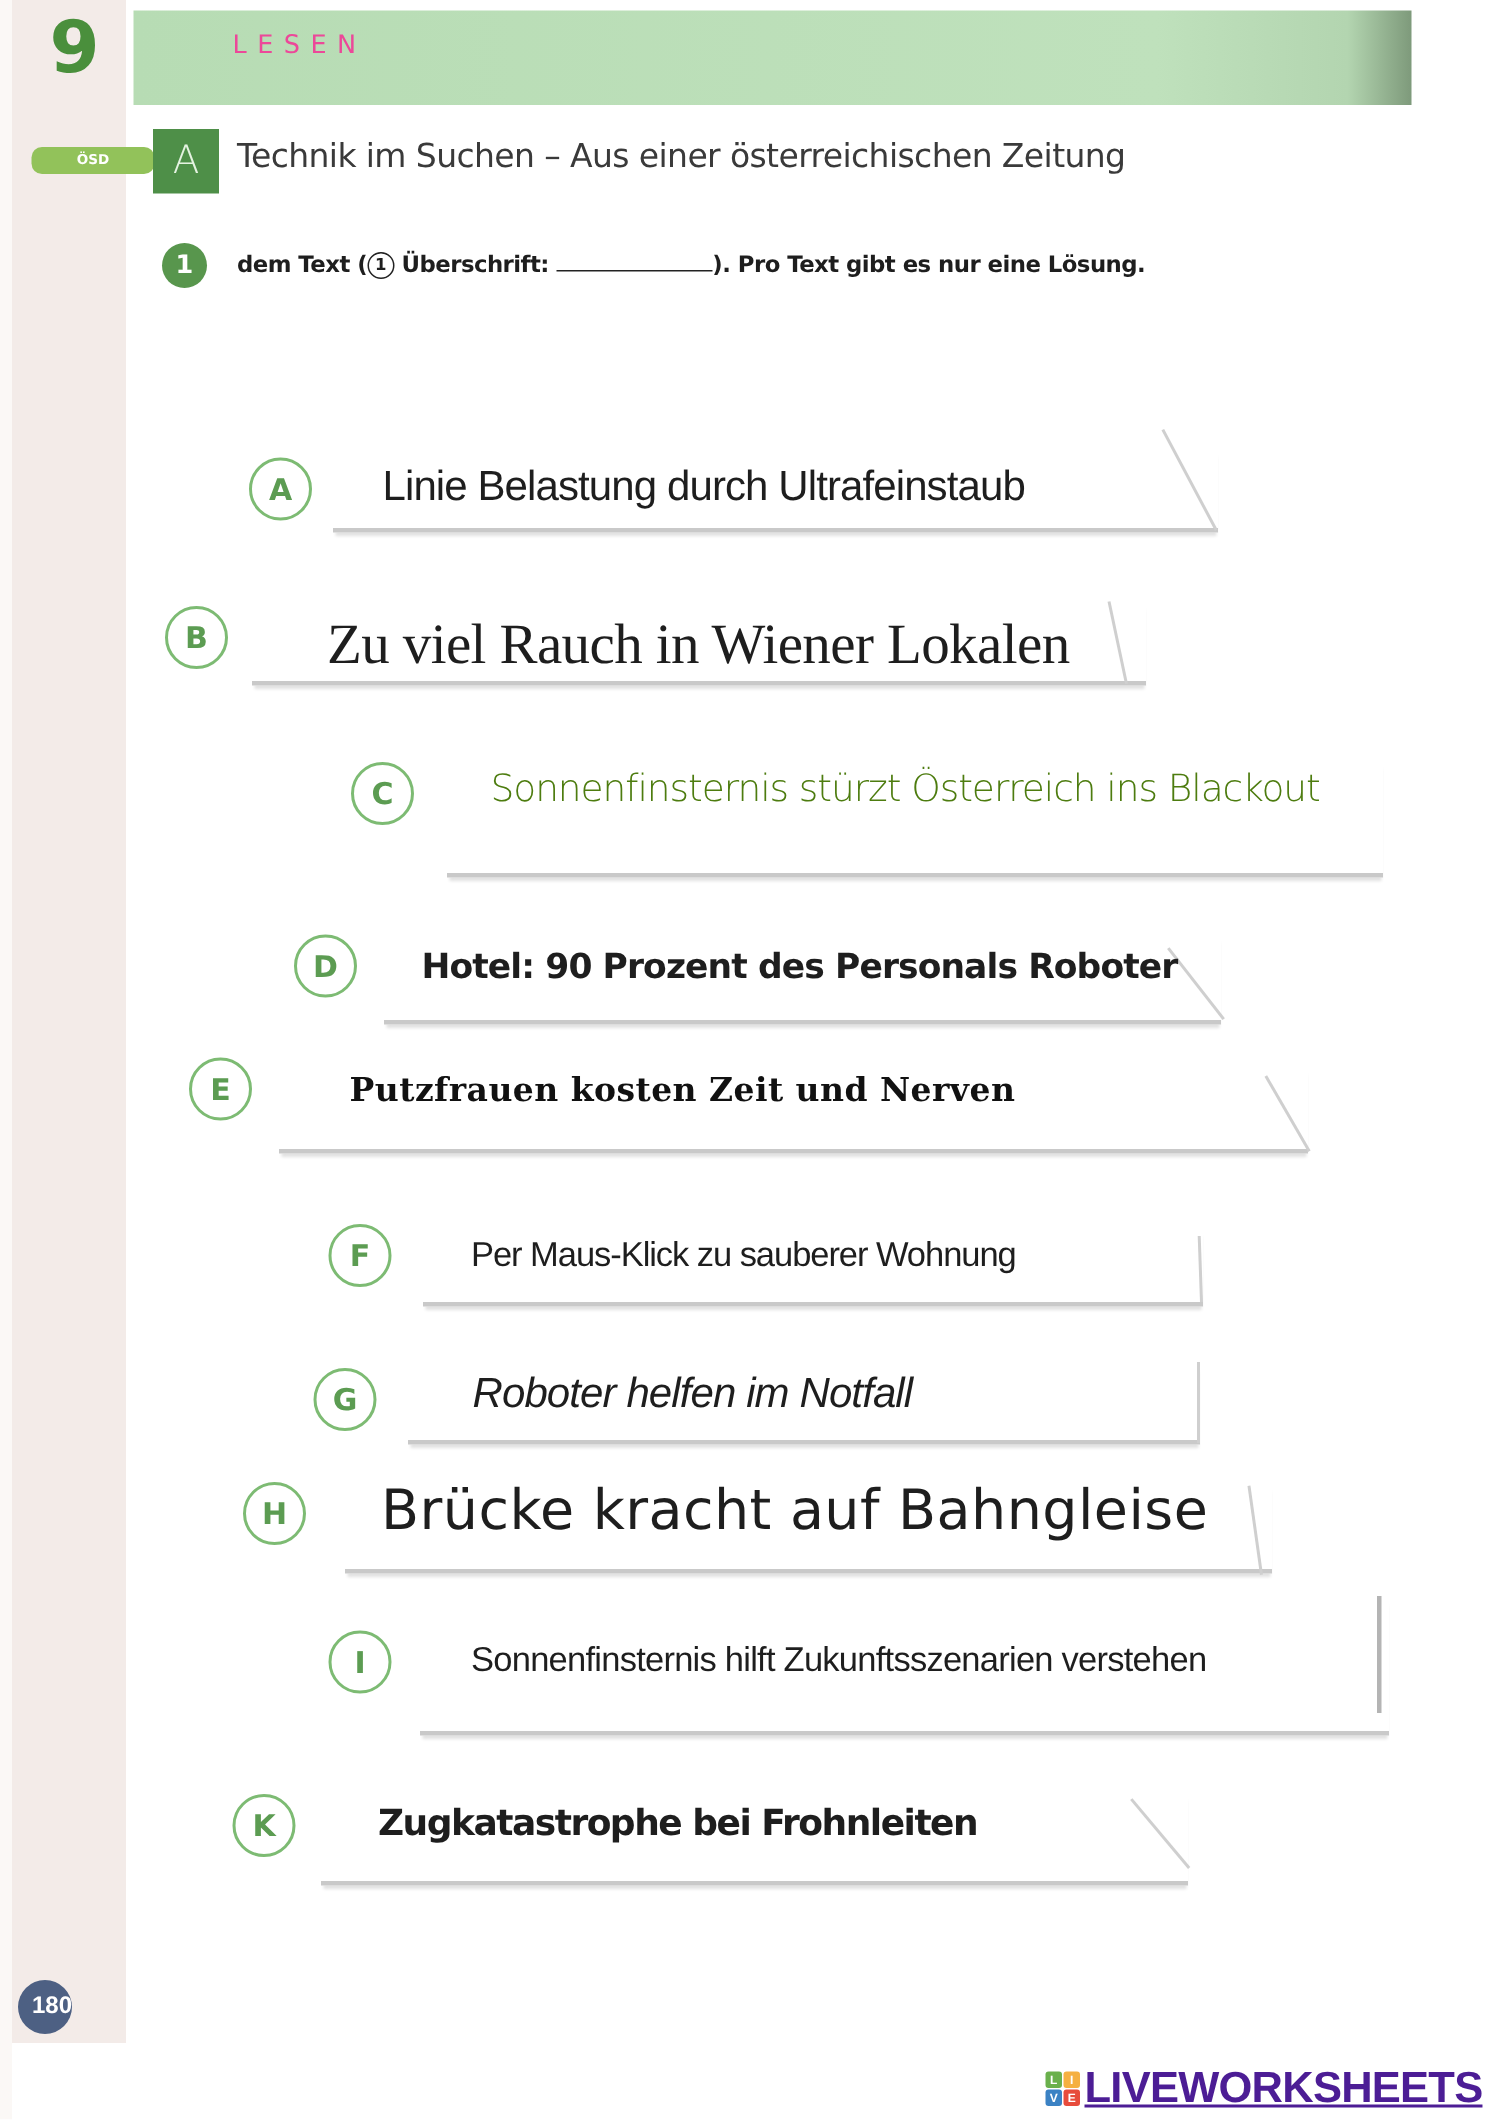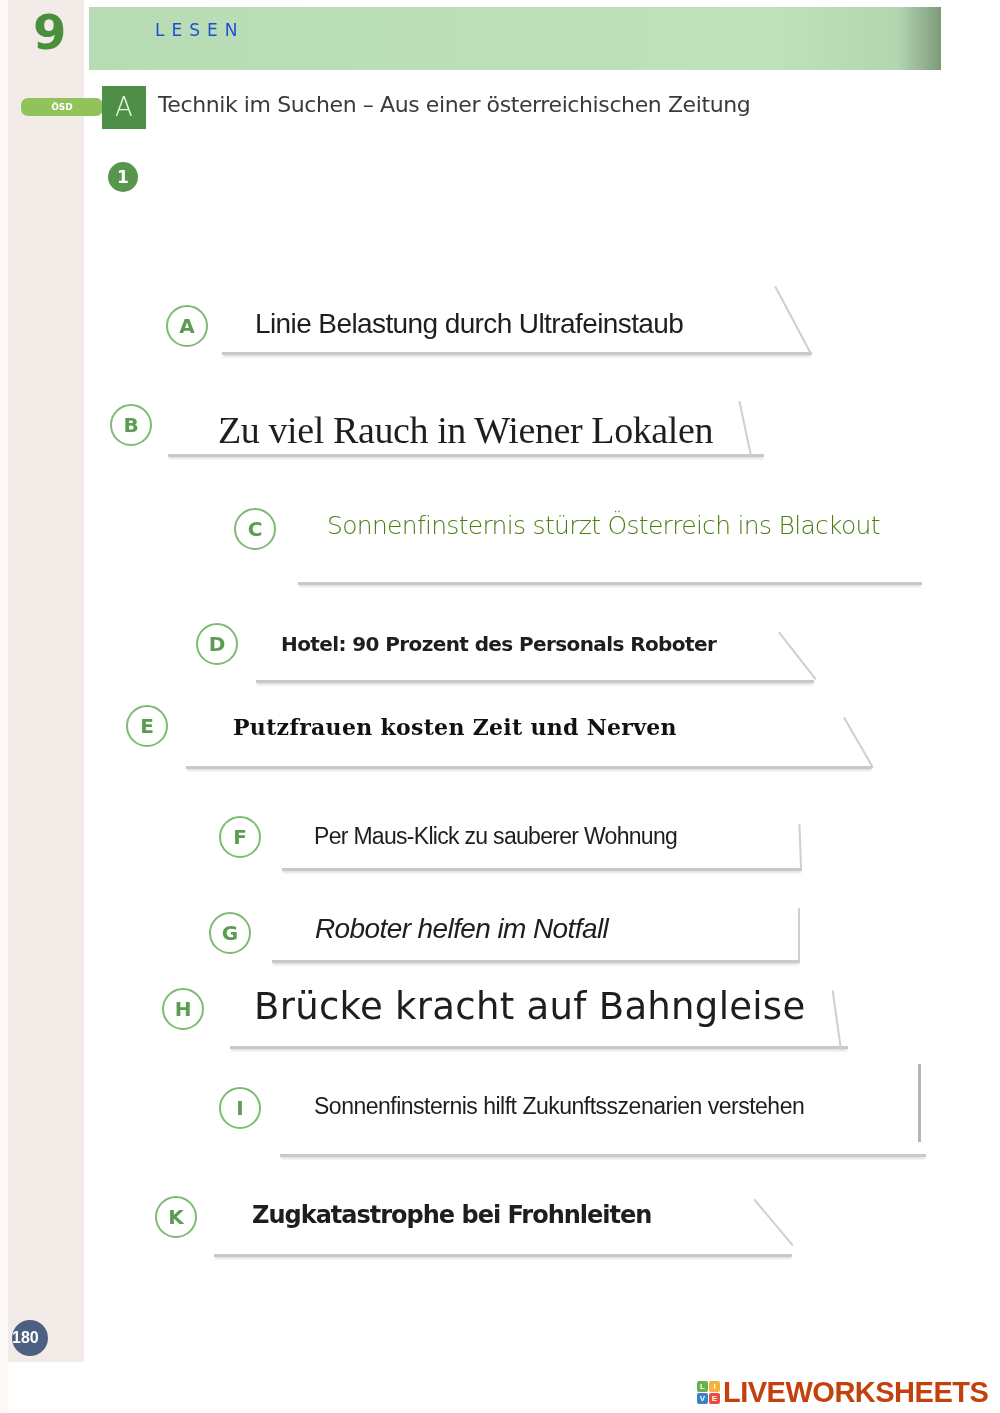--- a/index.html
+++ b/index.html
@@ -21,21 +21,21 @@
     font-family: "DejaVu Sans", sans-serif; font-weight: bold; font-size: 48px;
     color: #4a8f3c; line-height: 60px;
   }
   .header-band {
     position: absolute; left: 89px; top: 7px; width: 852px; height: 63px;
     background: linear-gradient(to right, #b7dcb4 0%, #bfe1bc 80%, #b3d5b0 95%, #7e9a7b 100%);
   }
   .header-label {
     position: absolute; left: 155px; top: 20px;
     font-family: "DejaVu Sans", sans-serif; font-size: 17px; letter-spacing: 7px;
-    color: #1d4ed8;
+    color: #ec4899;
   }
   .osd-badge {
     position: absolute; left: 21px; top: 98px; width: 82px; height: 18px;
     border-radius: 7px; background: #92c25a; color: #ffffff;
     font-family: "DejaVu Sans", sans-serif; font-size: 9px; font-weight: bold;
     text-align: center; line-height: 18px;
   }
   .section-letter {
     position: absolute; left: 102px; top: 86px; width: 44px; height: 43px;
     background: #4e8f48; color: #e4f3e1;
@@ -86,54 +86,55 @@
     transform-origin: bottom left;
   }
   .hl .text {
     position: absolute; white-space: nowrap; color: #1e1e1e;
   }
 
   .footer-page {
     position: absolute; left: 12px; top: 1320px; width: 36px; height: 36px;
     border-radius: 50%; background: #4d6083; color: #ffffff;
     font-family: "Liberation Sans", sans-serif; font-weight: bold; font-size: 16px;
-    text-align: left; line-height: 36px;
+    text-align: right; line-height: 36px;
   }
   .lw-logo {
     position: absolute; left: 697px; top: 1377px; height: 30px; display: flex; align-items: center;
   }
   .lw-grid {
     display: grid; grid-template-columns: 11px 11px; grid-template-rows: 11px 11px; gap: 1px; margin-right: 3px;
   }
   .lw-grid span {
     display: block; width: 11px; height: 11px; border-radius: 2px; color: #fff;
     font-family: "Liberation Sans", sans-serif; font-size: 8px; font-weight: bold;
     text-align: center; line-height: 11px;
   }
   .lw-text {
     font-family: "Liberation Sans", sans-serif; font-weight: bold; font-size: 29px;
-    color: #c2410c; letter-spacing: -0.5px;
+    color: #4c1d95; letter-spacing: -0.5px; text-decoration: underline;
   }
 </style>
 </head>
 <body>
 
 <div class="left-edge"></div>
 <div class="left-strip"></div>
 
 <div class="header-band"></div>
 <div class="chapter-number">9</div>
 <div class="header-label">LESEN</div>
 
 <div class="osd-badge">ÖSD</div>
 <div class="section-letter">A</div>
 <div class="section-title">Technik im Suchen – Aus einer österreichischen Zeitung</div>
 
 <div class="task-num">1</div>
 <div class="instructions">
+  <div><span>dem Text (</span><span class="circ-num">1</span><span> Überschrift: </span><span class="blank"></span><span>). Pro Text gibt es nur eine Lösung.</span></div>
 </div>
 
 <div class="hl" style="left:0;top:0;">
   <div class="card" style="left:222px;top:300px;width:590px;height:52px;"></div>
   <div class="edge" style="left:810px;top:278px;height:76px;transform:rotate(-28deg);"></div>
   <div class="letter" style="left:166px;top:305px;">A</div>
   <div class="text" style="left:255px;top:308px;font-family:'Liberation Sans',sans-serif;font-size:28px;letter-spacing:-0.6px;">Linie Belastung durch Ultrafeinstaub</div>
 </div>
 
 <div class="hl" style="left:0;top:0;">
@@ -146,21 +147,21 @@
 <div class="hl" style="left:0;top:0;">
   <div class="card" style="left:298px;top:508px;width:624px;height:74px;"></div>
   <div class="letter" style="left:234px;top:508px;">C</div>
   <div class="text" style="left:327px;top:511px;font-family:'DejaVu Sans',sans-serif;font-weight:300;font-size:25px;letter-spacing:-0.7px;color:#4d7c0f;">Sonnenfinsternis stürzt Österreich ins Blackout</div>
 </div>
 
 <div class="hl" style="left:0;top:0;">
   <div class="card" style="left:256px;top:624px;width:558px;height:56px;"></div>
   <div class="edge" style="left:815px;top:620px;height:60px;transform:rotate(-38deg);"></div>
   <div class="letter" style="left:196px;top:623px;">D</div>
-  <div class="text" style="left:281px;top:632px;font-family:'DejaVu Sans',sans-serif;font-weight:bold;font-size:20px;letter-spacing:-0.6px;">Hotel: 90 Prozent des Personals Roboter</div>
+  <div class="text" style="left:281px;top:632px;font-family:'DejaVu Sans',sans-serif;font-weight:bold;font-size:23px;letter-spacing:-0.6px;">Hotel: 90 Prozent des Personals Roboter</div>
 </div>
 
 <div class="hl" style="left:0;top:0;">
   <div class="card" style="left:186px;top:712px;width:686px;height:54px;"></div>
   <div class="edge" style="left:872px;top:710px;height:58px;transform:rotate(-30deg);"></div>
   <div class="letter" style="left:126px;top:705px;">E</div>
   <div class="text" style="left:233px;top:714px;font-family:'DejaVu Serif',serif;font-weight:bold;font-size:22px;letter-spacing:0.3px;color:#111;">Putzfrauen kosten Zeit und Nerven</div>
 </div>
 
 <div class="hl" style="left:0;top:0;">

